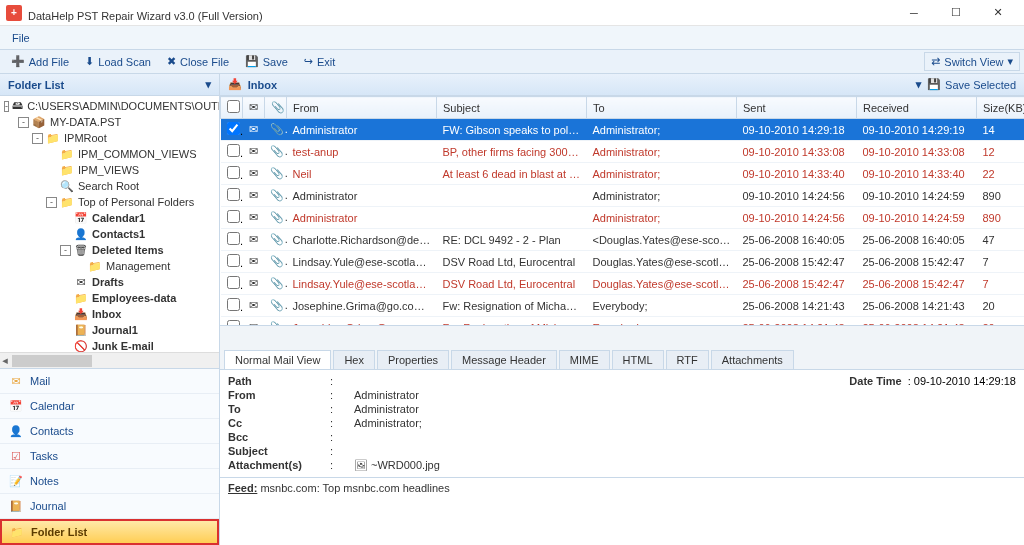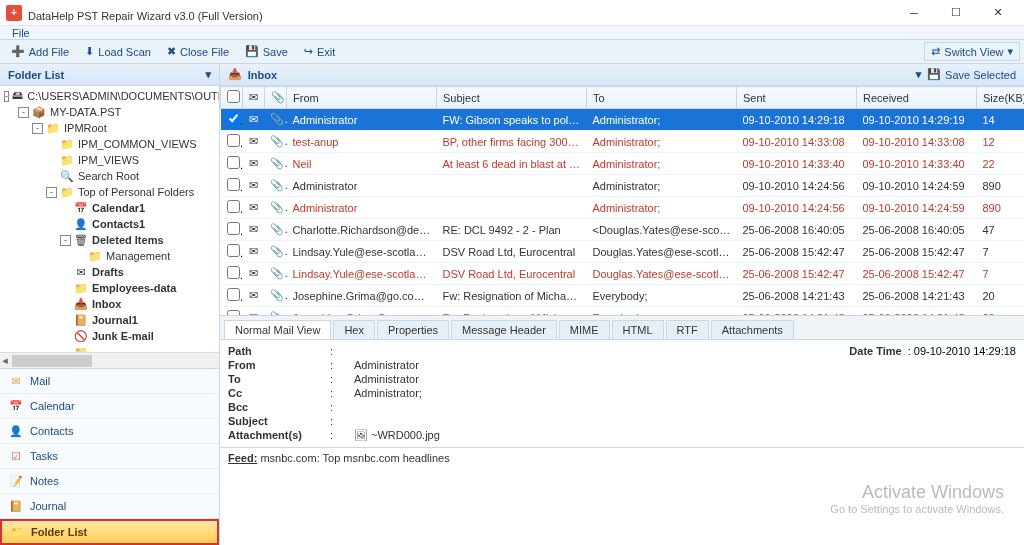--- a/index.html
+++ b/index.html
@@ -6,21 +6,21 @@
 body { background: #fff; width: 1024px; height: 545px; overflow: hidden; display: flex; flex-direction: column; }
 
 
 .titlebar { height: 26px; background: #fff; display: flex; align-items: center; padding: 0 6px; border-bottom: 1px solid #e5e5e5; }
 .titlebar .logo { width: 16px; height: 16px; background: #e74c3c; border-radius: 2px; display: flex; align-items: center; justify-content: center; color: #fff; font-weight: bold; font-size: 10px; margin-right: 6px; }
 .titlebar .title { flex: 1; color: #333; margin-top: 7px; }
 .titlebar .winbtns { display: flex; gap: 2px; }
 .titlebar .winbtn { width: 40px; height: 22px; display: flex; align-items: center; justify-content: center; color: #333; }
 
 
-.menubar { height: 14px; background: #f0f6fb; border-bottom: 1px solid #c8d8e8; display: flex; align-items: center; padding: 0 6px; }
+.menubar { height: 24px; background: #f0f6fb; border-bottom: 1px solid #c8d8e8; display: flex; align-items: center; padding: 0 6px; }
 .menubar .menuitem { padding: 2px 6px; color: #1a4b8c; cursor: pointer; }
 
 
 .toolbar { height: 24px; background: #eaf2fa; border-bottom: 1px solid #c8d8e8; display: flex; align-items: center; padding: 0 4px; gap: 2px; }
 .toolbar .tbtn { display: flex; align-items: center; gap: 4px; padding: 2px 6px; color: #1a4b8c; cursor: pointer; border: 1px solid transparent; }
 .toolbar .spacer { flex: 1; }
 .toolbar .switchbox { border: 1px solid #c8d8e8; padding: 2px 6px; display: flex; align-items: center; gap: 4px; color: #1a4b8c; }
 
 
 .main { flex: 1; display: flex; overflow: hidden; }
@@ -53,21 +53,21 @@
 .grid { flex: 0 0 auto; overflow: auto; border-bottom: 1px solid #c8d8e8; }
 .grid table { width: 100%; border-collapse: collapse; table-layout: fixed; }
 .grid th { background: linear-gradient(#f8fbfe, #e8f1fb); border: 1px solid #c8d8e8; padding: 3px 6px; text-align: left; color: #333; font-weight: normal; position: sticky; top: 0; }
 .grid td { border-bottom: 1px solid #eef3f8; padding: 3px 6px; white-space: nowrap; overflow: hidden; text-overflow: ellipsis; color: #333; }
 .grid tr.sel td { background: #1a74d8; color: #fff; }
 .grid tr.red td.datacol { color: #c0392b; }
 .grid td.chk { width: 22px; text-align: center; }
 .grid td.ico { width: 22px; text-align: center; }
 
 .tabs { display: flex; background: #f0f4f8; border-bottom: 1px solid #c8d8e8; padding: 4px 4px 0 4px; gap: 0; }
-.tab { padding: 3px 10px; border: 1px solid #c8d8e8; border-bottom: none; background: #e8eef5; color: #333; cursor: pointer; margin-right: 2px; }
+.tab { padding: 3px 10px; border: 1px solid #c8d8e8; border-bottom: none; background: #e8eef5; color: #333; cursor: pointer; margin-right: 2px; margin-top: 20px; }
 .tab.active { background: #fff; }
 
 .details { padding: 4px 8px; flex: 0 0 auto; }
 .details .row { display: flex; padding: 1px 0; gap: 12px; }
 .details .k { width: 90px; color: #333; font-weight: bold; }
 .details .sep { width: 12px; color: #333; }
 .details .v { flex: 1; color: #333; }
 .details .v a { color: #1a4bd8; text-decoration: underline; }
 .details .dt { margin-left: auto; text-align: right; }
 .details .dt .k { width: auto; margin-right: 6px; }
@@ -447,22 +447,18 @@
           <div class="k">Subject</div>
           <div class="sep">:</div>
         </div>
       <div class="row">
           <div class="k">Attachment(s)</div>
           <div class="sep">:</div>
           <div class="v"><span>🖼</span> <span>~WRD000.jpg</span></div>
         </div>
     </div>
 
-    <div class="watermark">
-      <div class="l1">Activate Windows</div>
-      <div class="l2">Go to Settings to activate Windows.</div>
-    </div>
 
     <div class="feed">
       <div><b>Feed:</b> <span>msnbc.com: Top msnbc.com headlines</span></div>
     </div>
   </div>
 </div>
 
 </body></html>

